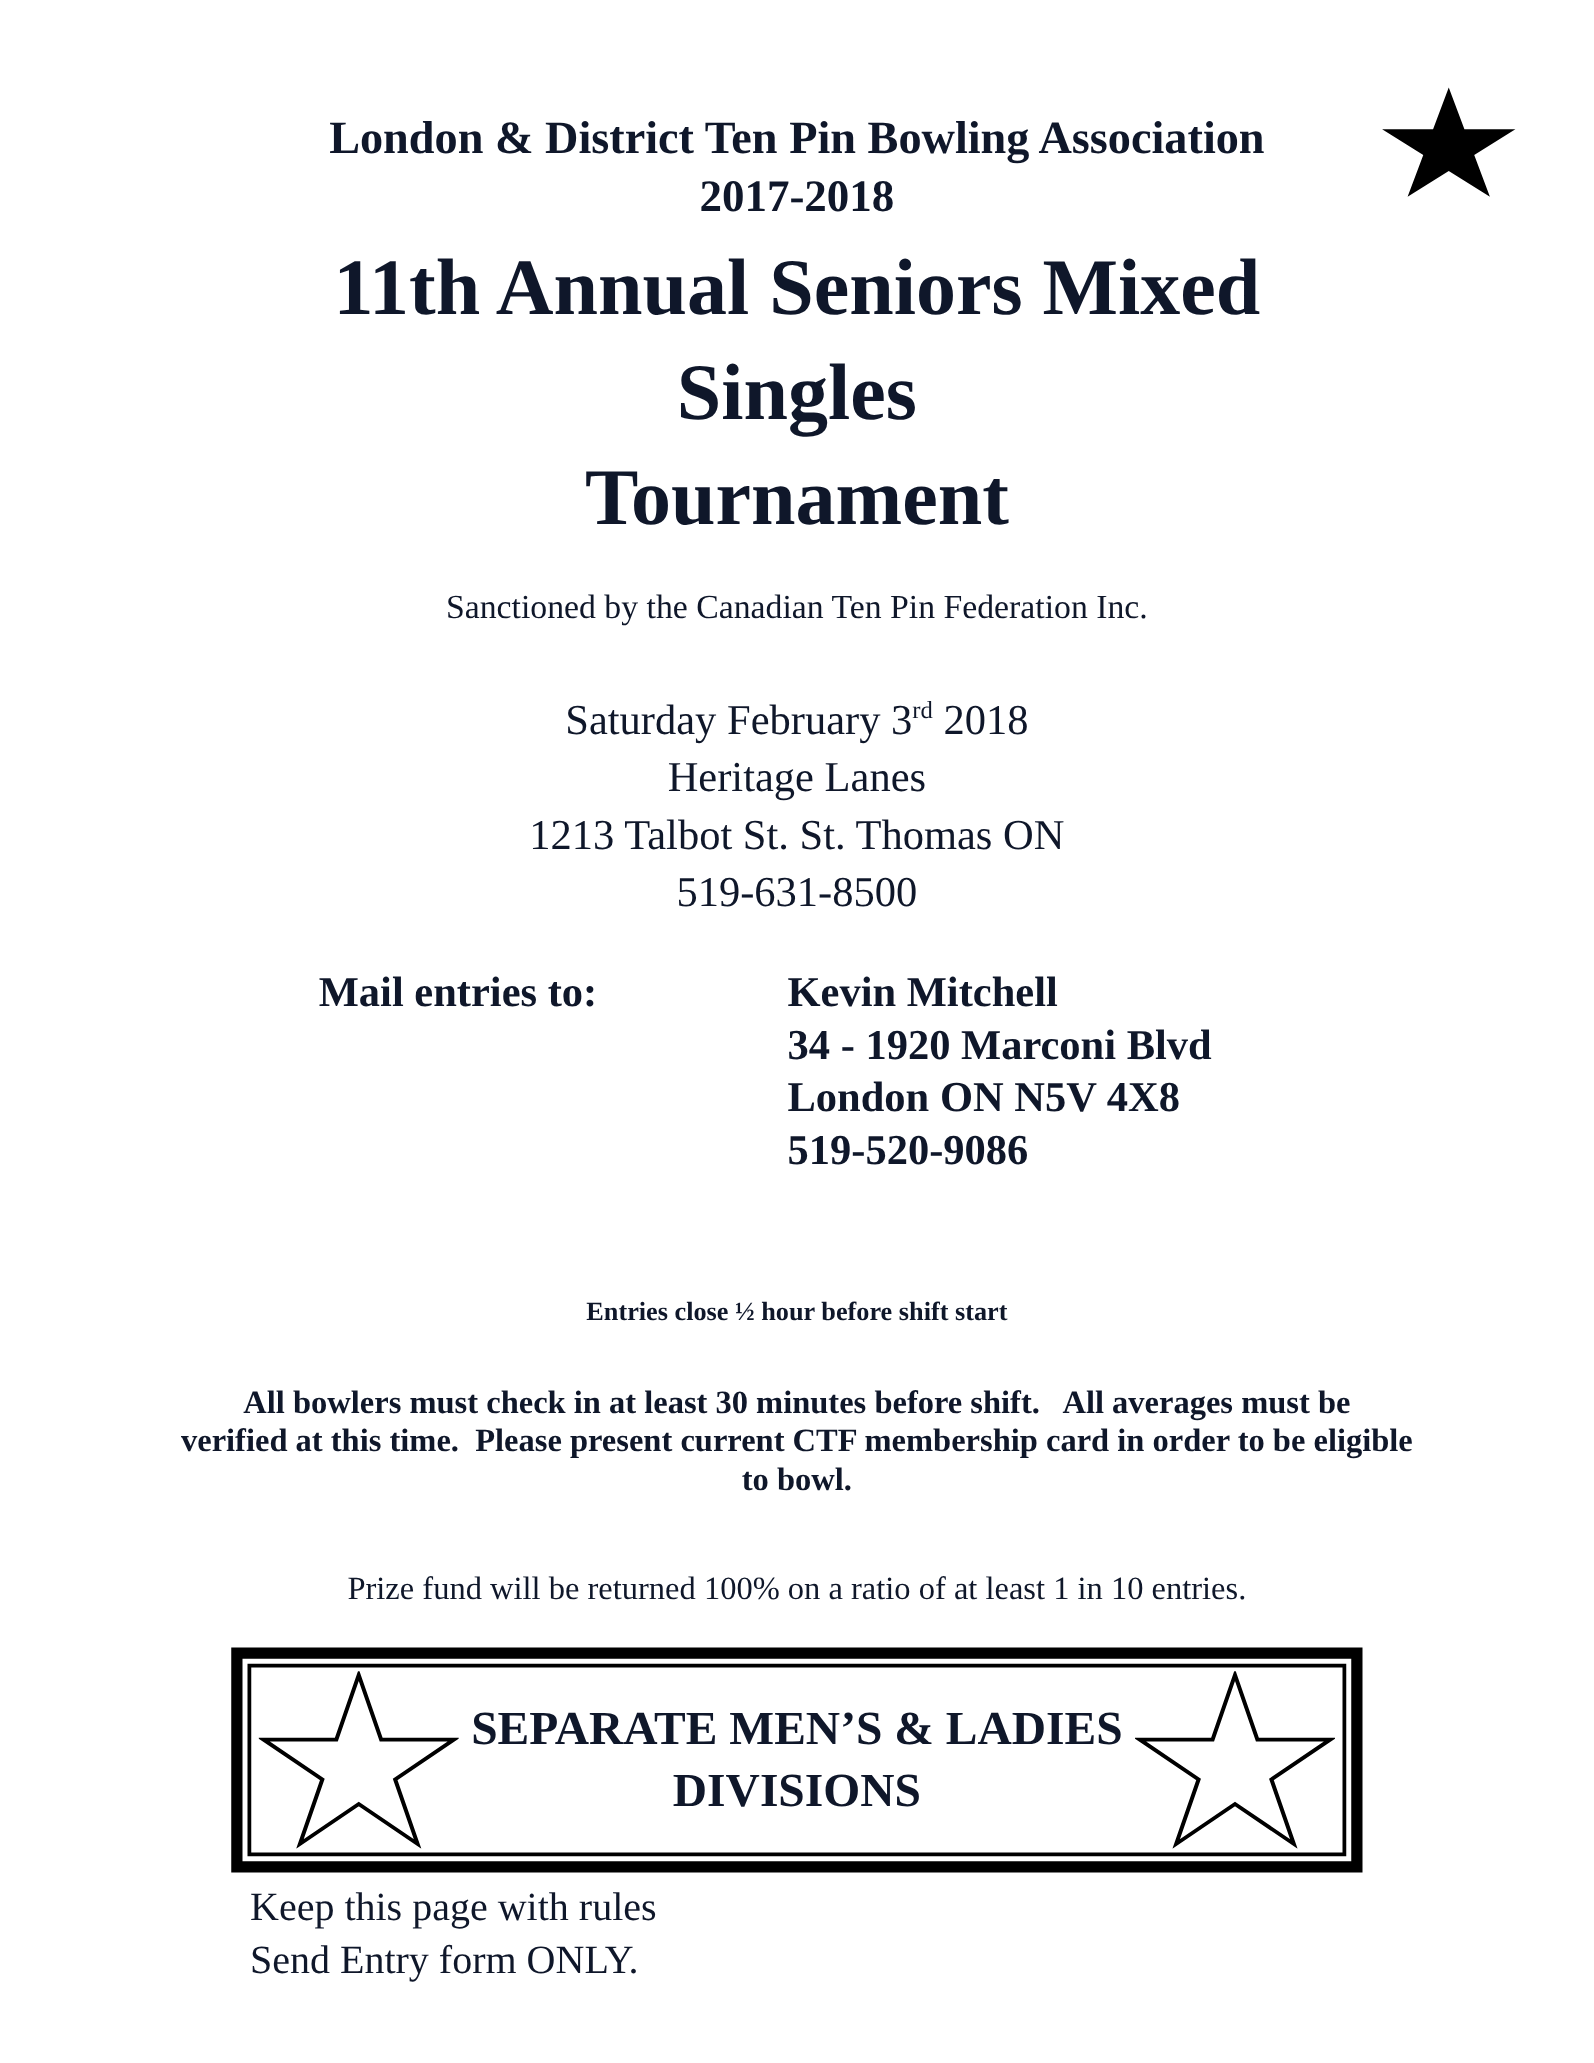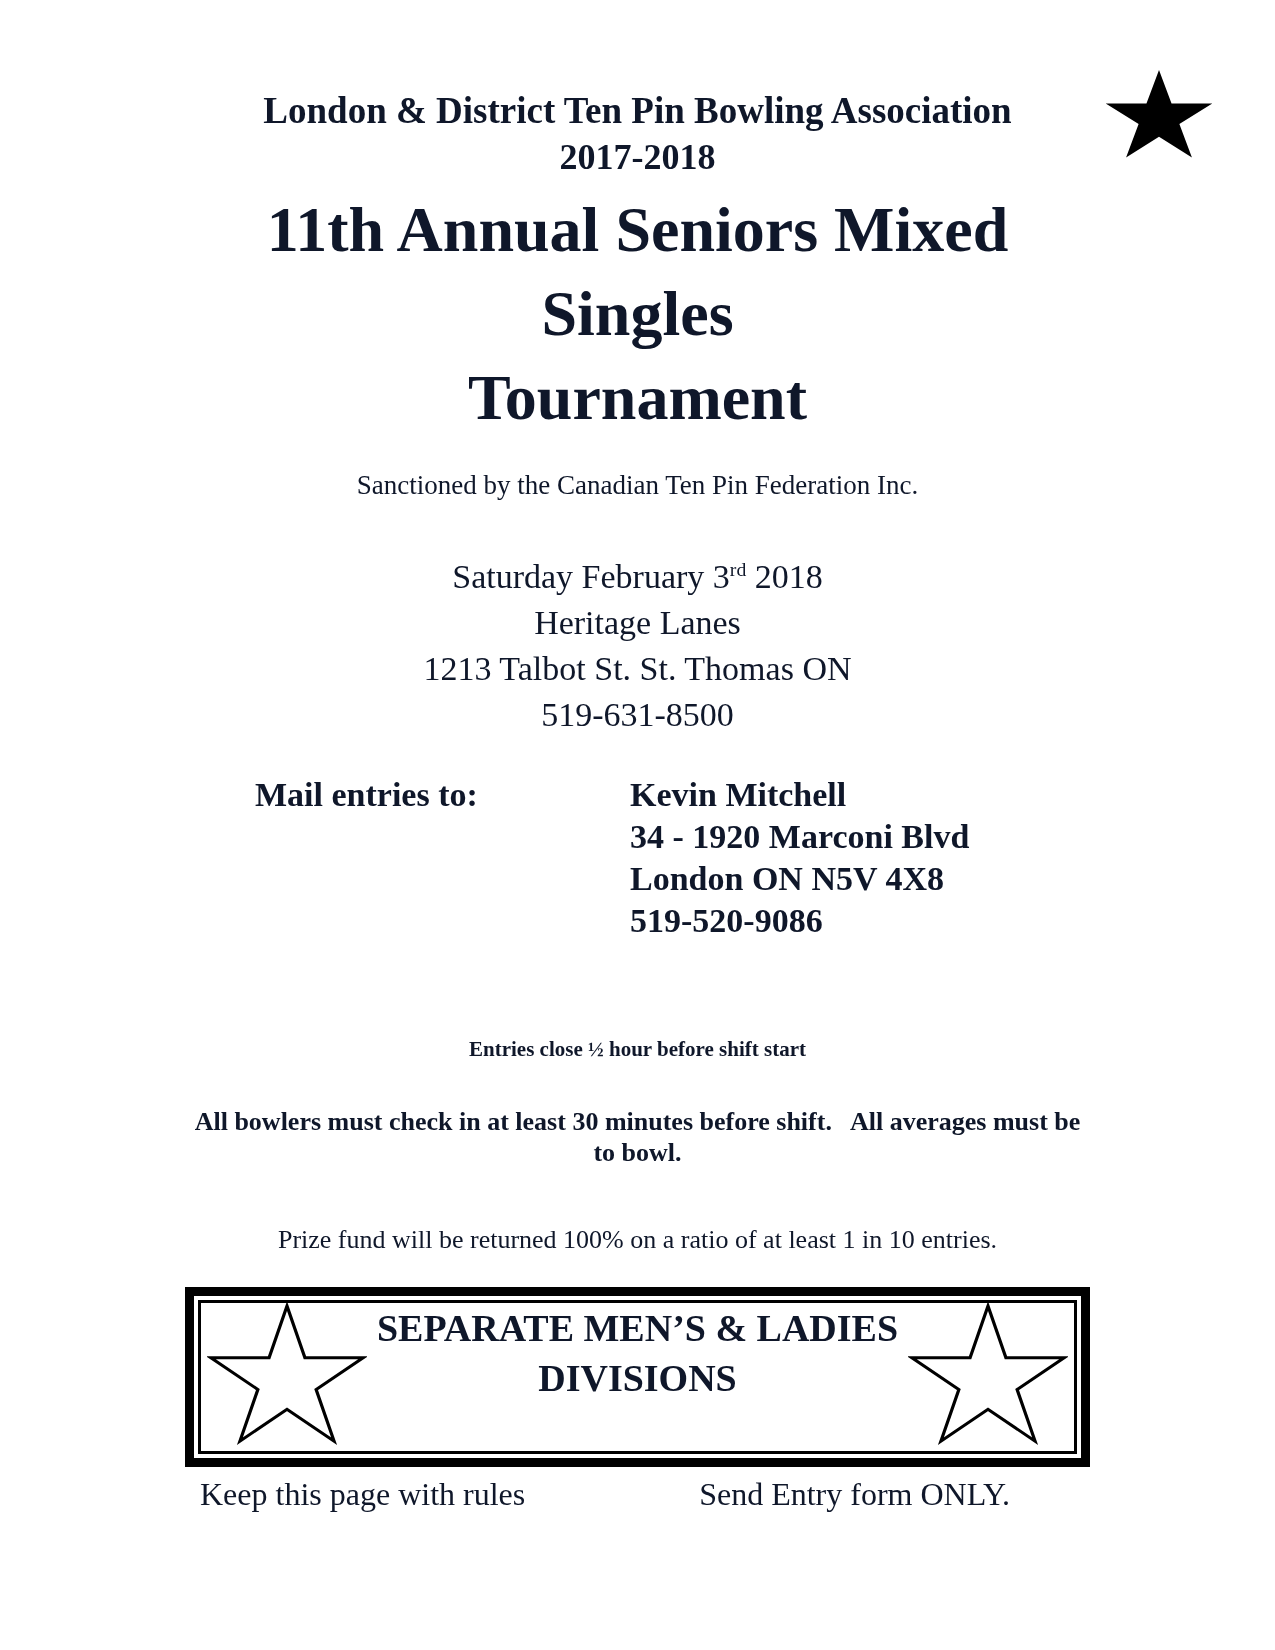--- a/index.html
+++ b/index.html
@@ -67,39 +67,40 @@
     margin:32px auto 0 auto;
     width:905px;
     border:9px solid #000;
     padding:4px;
     box-sizing:border-box;
   }
   .division-inner{
     border:3px solid #000;
     height:148px;
     display:flex;
+    align-items:center;
     justify-content:space-between;
     padding:0 6px;
   }
   .box-star{width:160px;height:142px;flex:none;}
   .box-star svg{width:100%;height:100%;display:block;}
   .division-text{
     flex:1;
     text-align:center;
     font-weight:700;
     font-size:38px;line-height:50px;
   }
 
   .footer-row{
     margin-top:6px;
     display:flex;
     justify-content:space-between;
     padding-left:200px;
     padding-right:265px;
-    font-size:32px;line-height:42px;
+    font-size:32px;line-height:42px;flex-direction:column;
   }
 </style>
 </head>
 <body>
 
 <div class="page">
 
   <div class="corner-star">
     <svg viewBox="0 0 100 95" preserveAspectRatio="none" aria-hidden="true">
       <polygon points="50,2 61.2,36.6 97.6,36.6 68.2,57.9 79.4,92.4 50,71.1 20.6,92.4 31.8,57.9 2.4,36.6 38.8,36.6" fill="#000000"></polygon>
@@ -131,20 +132,21 @@
       <div>34 - 1920 Marconi Blvd</div>
       <div>London ON N5V 4X8</div>
       <div>519-520-9086</div>
     </div>
   </div>
 
   <div class="entries-close center">Entries close ½ hour before shift start</div>
 
   <div class="checkin center">
     <div class="pre">All bowlers must check in at least 30 minutes before shift.   All averages must be</div>
+    <div class="pre">verified at this time.  Please present current CTF membership card in order to be eligible</div>
     <div class="pre">to bowl.</div>
   </div>
 
   <div class="prize center">Prize fund will be returned 100% on a ratio of at least 1 in 10 entries.</div>
 
   <div class="division-box">
     <div class="division-inner">
       <div class="box-star">
         <svg viewBox="0 0 100 95" preserveAspectRatio="none" aria-hidden="true">
           <polygon points="50,2 61.2,36.6 97.6,36.6 68.2,57.9 79.4,92.4 50,71.1 20.6,92.4 31.8,57.9 2.4,36.6 38.8,36.6" fill="#ffffff" stroke="#000000" stroke-width="2"></polygon>

